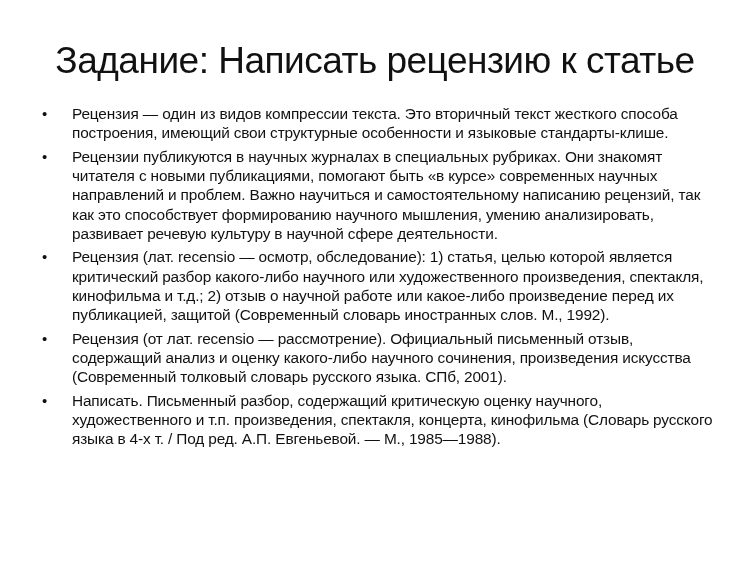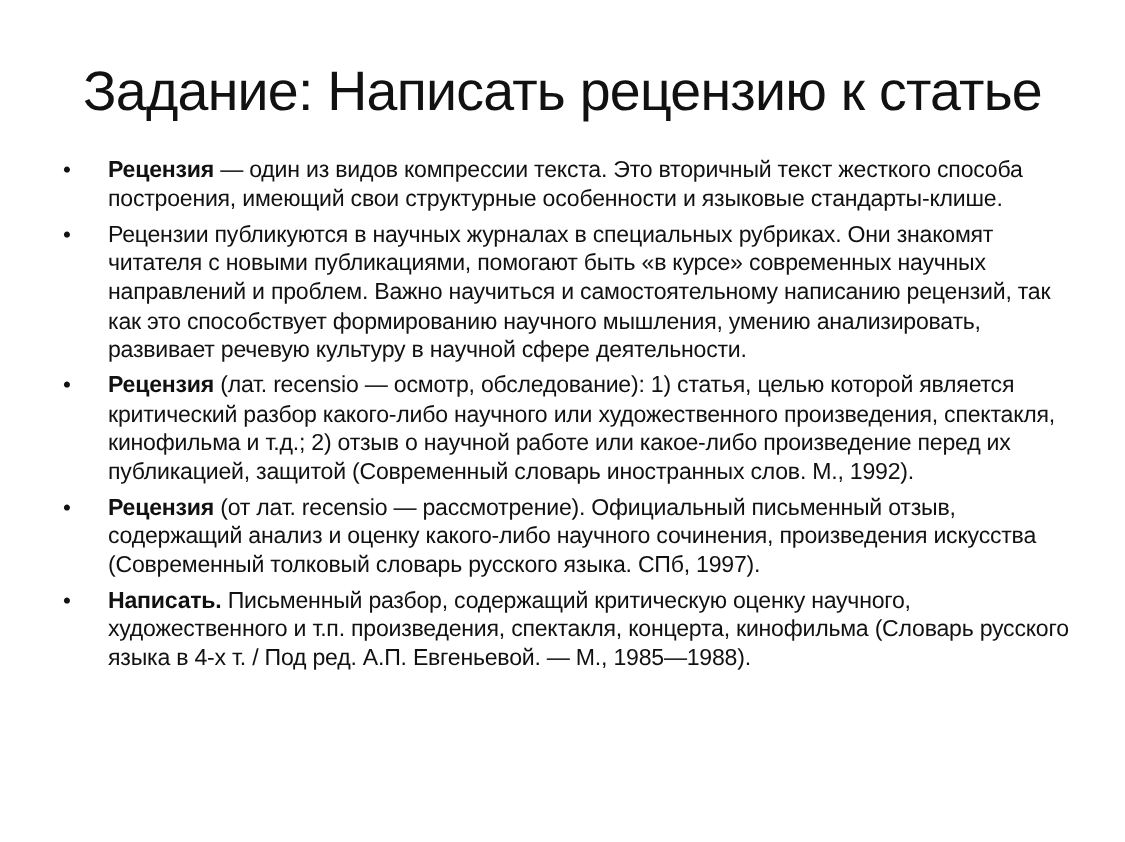--- a/index.html
+++ b/index.html
@@ -19,21 +19,21 @@
       position: absolute; left: 38px; top: 104px; width: 680px;
       list-style: none; margin: 0; padding: 0;
     }
     .bullet {
       position: relative; padding-left: 34px; font-size: 15.4px;
       line-height: 19.2px; margin-bottom: 4.5px; letter-spacing: -0.15px;
     }
     .bullet-dot {
       position: absolute; left: 4px; top: 0; font-size: 15px;
     }
-    .term { font-weight: bold; }
+    .term { font-weight: normal; }
   </style>
 </head>
 <body>
 
 <div class="slide">
   <h1 class="title">Задание: Написать рецензию к статье</h1>
 
   <ul class="bullets">
     <li class="bullet">
       <span class="bullet-dot">•</span>
@@ -42,20 +42,20 @@
     <li class="bullet">
       <span class="bullet-dot">•</span>
       <span class="term"></span><span>Рецензии публикуются в научных журналах в специальных рубриках. Они знакомят читателя с новыми публикациями, помогают быть «в курсе» современных научных направлений и проблем. Важно научиться и самостоятельному написанию рецензий, так как это способствует формированию научного мышления, умению анализировать, развивает речевую культуру в научной сфере деятельности.</span>
     </li>
     <li class="bullet">
       <span class="bullet-dot">•</span>
       <span class="term">Рецензия</span><span> (лат. recensio — осмотр, обследование): 1) статья, целью которой является критический разбор какого-либо научного или художественного произведения, спектакля, кинофильма и т.д.; 2) отзыв о научной работе или какое-либо произведение перед их публикацией, защитой (Современный словарь иностранных слов. М., 1992).</span>
     </li>
     <li class="bullet">
       <span class="bullet-dot">•</span>
-      <span class="term">Рецензия</span><span> (от лат. recensio — рассмотрение). Официальный письменный отзыв, содержащий анализ и оценку какого-либо научного сочинения, произведения искусства (Современный толковый словарь русского языка. СПб, 1997).</span>
+      <span class="term">Рецензия</span><span> (от лат. recensio — рассмотрение). Официальный письменный отзыв, содержащий анализ и оценку какого-либо научного сочинения, произведения искусства (Современный толковый словарь русского языка. СПб, 2001).</span>
     </li>
     <li class="bullet">
       <span class="bullet-dot">•</span>
       <span class="term">Написать.</span><span> Письменный разбор, содержащий критическую оценку научного, художественного и т.п. произведения, спектакля, концерта, кинофильма (Словарь русского языка в 4-х т. / Под ред. А.П. Евгеньевой. — М., 1985—1988).</span>
     </li>
   </ul>
 </div>
 
 </body></html>

